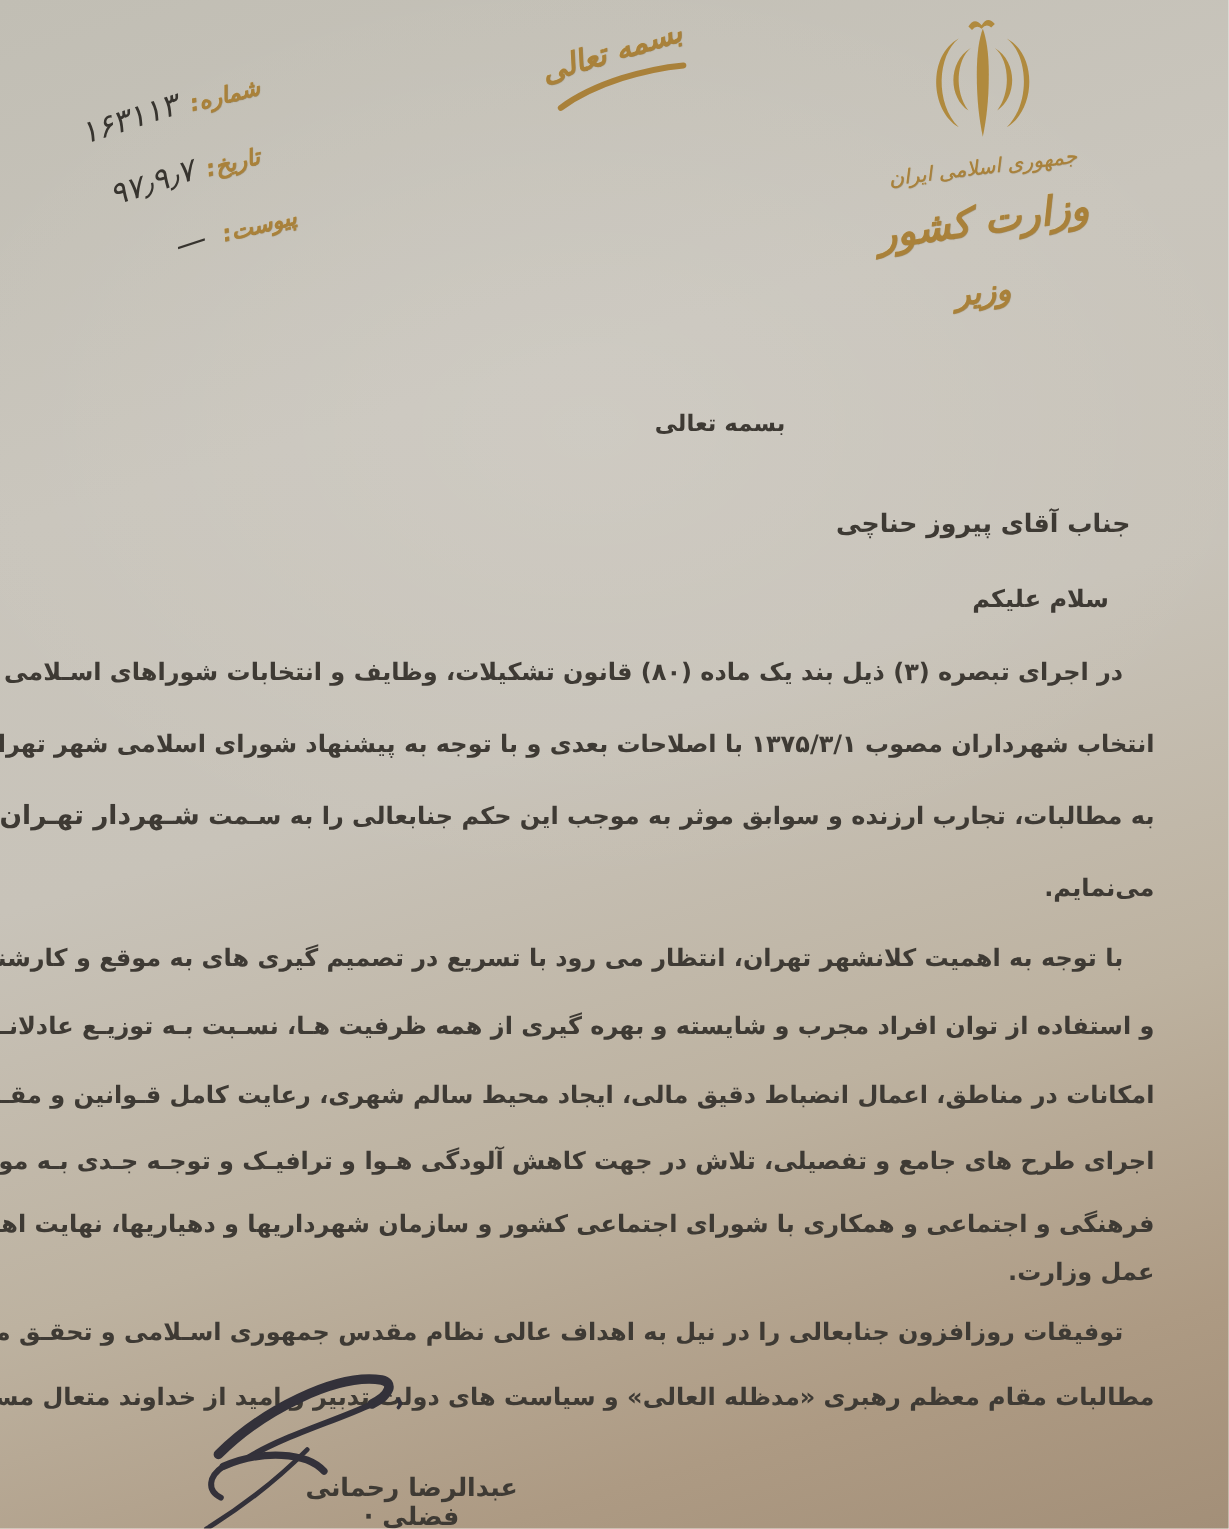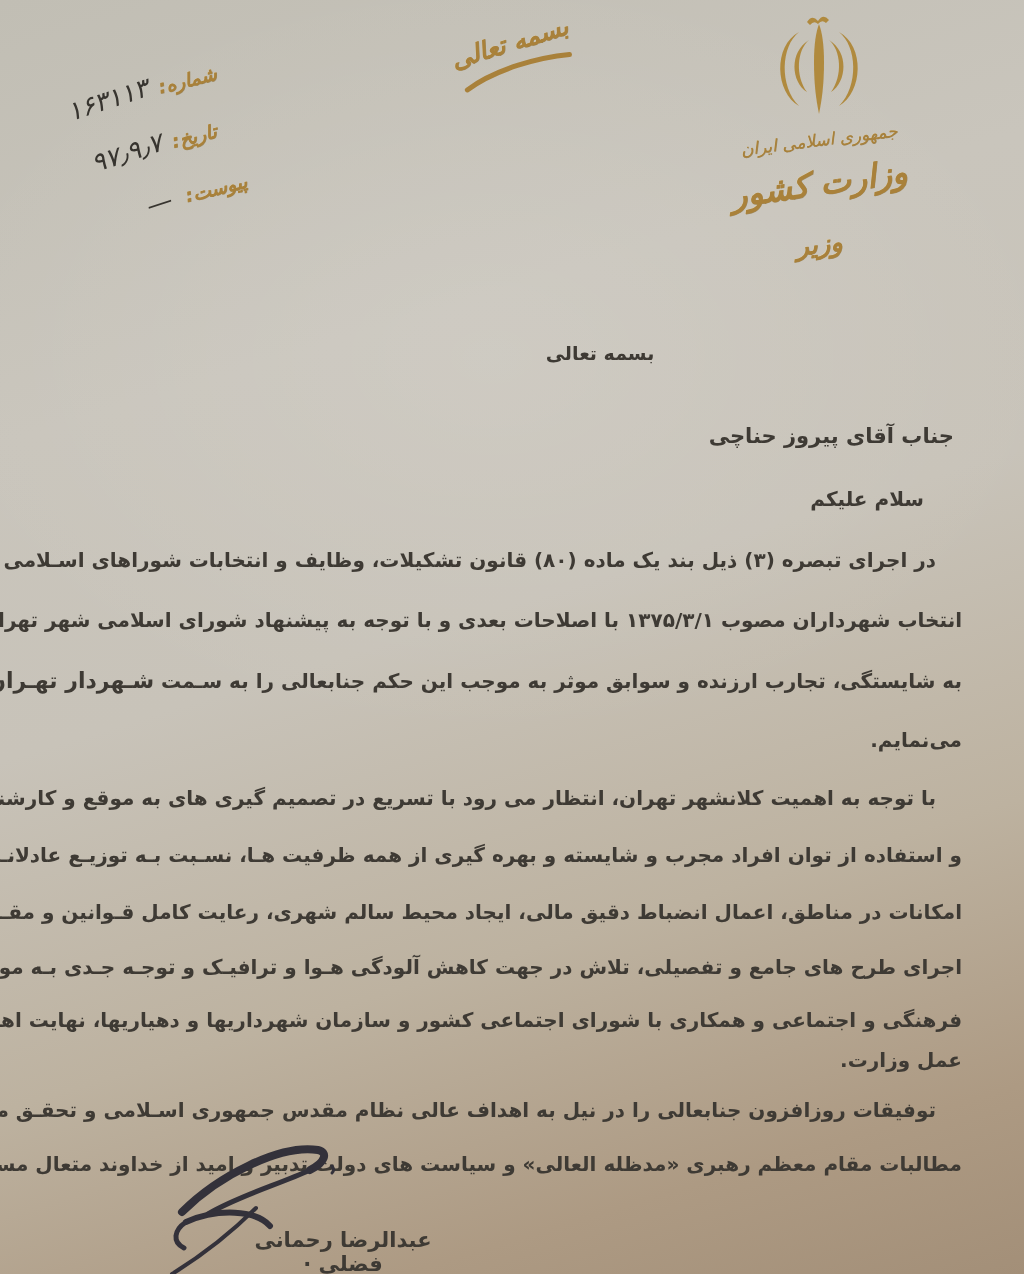--- a/index.html
+++ b/index.html
@@ -21,21 +21,21 @@
   
   .bismillah-cal{position:absolute;top:28px;left:428px;width:170px;text-align:center;transform:rotate(-17deg);font-size:25px;font-style:italic;font-weight:bold;letter-spacing:1px;}
   .bismillah-swash{display:block;margin:2px auto 0;}
   
   .ref-block{position:absolute;top:78px;left:18px;width:250px;transform:rotate(-14deg);direction:rtl;}
   .ref-row{display:flex;align-items:center;justify-content:flex-start;margin-bottom:26px;}
   .ref-label{font-size:19px;font-weight:bold;font-style:italic;width:92px;text-align:left;}
   .ref-value{font-size:26px;letter-spacing:4px;margin-right:10px;transform:rotate(-4deg);}
   
   .bismillah-typed{position:absolute;top:342px;left:500px;width:200px;text-align:center;font-size:19px;font-weight:bold;direction:rtl;}
-  .addressee{position:absolute;top:424px;right:70px;font-size:21px;font-weight:bold;direction:rtl;}
+  .addressee{position:absolute;top:424px;right:82px;font-size:21px;font-weight:bold;direction:rtl;}
   .salutation{position:absolute;top:487px;right:100px;font-size:20px;font-weight:bold;direction:rtl;}
   
   .body-line{position:absolute;right:62px;left:62px;direction:rtl;font-size:20px;font-weight:bold;white-space:nowrap;}
   .just{text-align:justify;text-align-last:justify;}
   .right-last{text-align:right;}
   .indent{padding-right:26px;}
   .emph{font-size:22px;letter-spacing:0.5px;}
   
   .sig-svg{position:absolute;top:1138px;left:160px;}
   .sig-name{position:absolute;top:1228px;left:228px;width:230px;text-align:center;font-size:21px;font-weight:bold;direction:rtl;}
@@ -89,21 +89,21 @@
     </div>
   </div>
 
   <div class="bismillah-typed ink">بسمه تعالی</div>
 
   <div class="addressee ink">جناب آقای پیروز حناچی</div>
   <div class="salutation ink">سلام علیکم</div>
 
   <div class="body-line just indent ink" style="top:548px;">در اجرای تبصره (۳) ذیل بند یک ماده (۸۰) قانون تشکیلات، وظایف و انتخابات شوراهای اسـلامی کشـور و</div>
   <div class="body-line just ink" style="top:608px;">انتخاب شهرداران مصوب ۱۳۷۵/۳/۱ با اصلاحات بعدی و با توجه به پیشنهاد شورای اسلامی شهر تهران و نظـر</div>
-  <div class="body-line just ink" style="top:668px;"><span>به شایستگی، تجارب ارزنده و سوابق موثر به موجب این حکم جنابعالی را به سـمت </span><span class="emph">شـهردار تهـران</span></div>
+  <div class="body-line just ink" style="top:668px;"><span>به مطالبات، تجارب ارزنده و سوابق موثر به موجب این حکم جنابعالی را به سـمت </span><span class="emph">شـهردار تهـران</span></div>
   <div class="body-line right-last ink" style="top:728px;">می‌نمایم.</div>
 
   <div class="body-line just indent ink" style="top:786px;">با توجه به اهمیت کلانشهر تهران، انتظار می رود با تسریع در تصمیم گیری های به موقع و کارشناسی شـده</div>
   <div class="body-line just ink" style="top:843px;">و استفاده از توان افراد مجرب و شایسته و بهره گیری از همه ظرفیت هـا، نسـبت بـه توزیـع عادلانـه خـدمات و</div>
   <div class="body-line just ink" style="top:900px;">امکانات در مناطق، اعمال انضباط دقیق مالی، ایجاد محیط سالم شهری، رعایت کامل قـوانین و مقـررات از جملـه</div>
   <div class="body-line just ink" style="top:955px;">اجرای طرح های جامع و تفصیلی، تلاش در جهت کاهش آلودگی هـوا و ترافیـک و توجـه جـدی بـه موضـوعات</div>
   <div class="body-line just ink" style="top:1008px;">فرهنگی و اجتماعی و همکاری با شورای اجتماعی کشور و سازمان شهرداریها و دهیاریها، نهایت اهتمام لازم را به</div>
   <div class="body-line right-last ink" style="top:1048px;">عمل وزارت.</div>
 
   <div class="body-line just indent ink" style="top:1098px;">توفیقات روزافزون جنابعالی را در نیل به اهداف عالی نظام مقدس جمهوری اسـلامی و تحقـق منویـات و</div>

